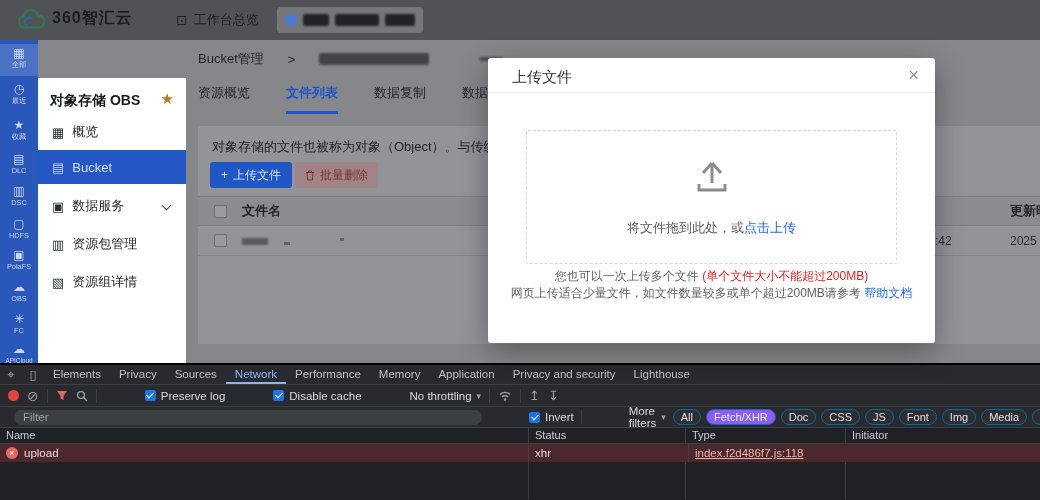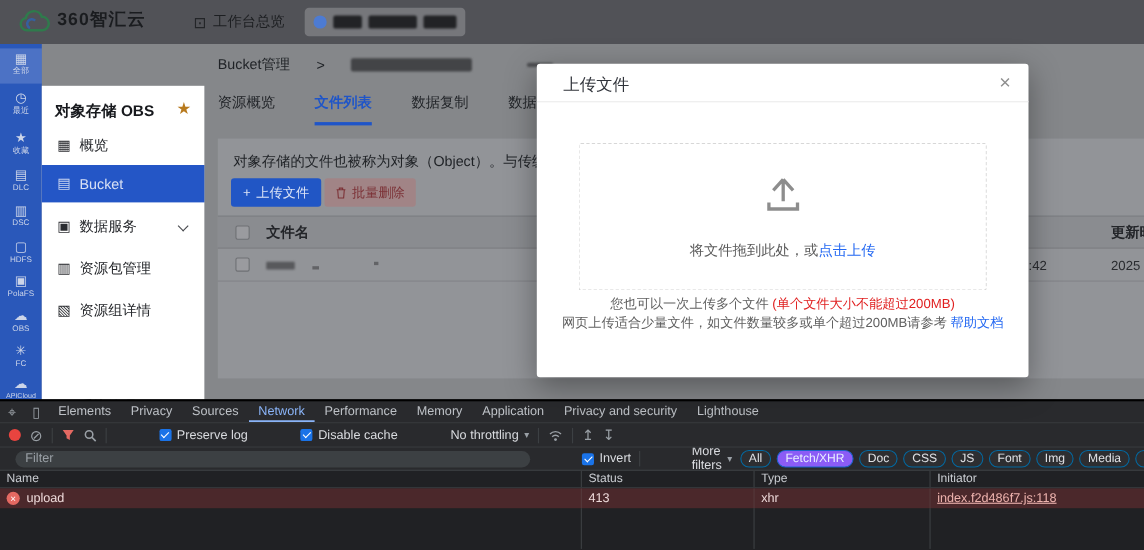--- a/index.html
+++ b/index.html
@@ -345,21 +345,20 @@
       <div class="gc c1">Name</div>
       <div class="gc c2">Status</div>
       <div class="gc c3">Type</div>
       <div class="gc c4">Initiator</div>
     </div>
     <div class="dt-row">
       <div class="rc c1">
         <span class="errball">×</span>
         <span>upload</span>
       </div>
-      <div class="rc c2">413</div>
       <div class="rc c3">xhr</div>
       <div class="rc c4">
         <span class="ini-link">index.f2d486f7.js:118</span>
       </div>
     </div>
     <div class="dt-fill">
       <div class="fc c1"></div>
       <div class="fc c2"></div>
       <div class="fc c3"></div>
       <div class="fc c4"></div>

